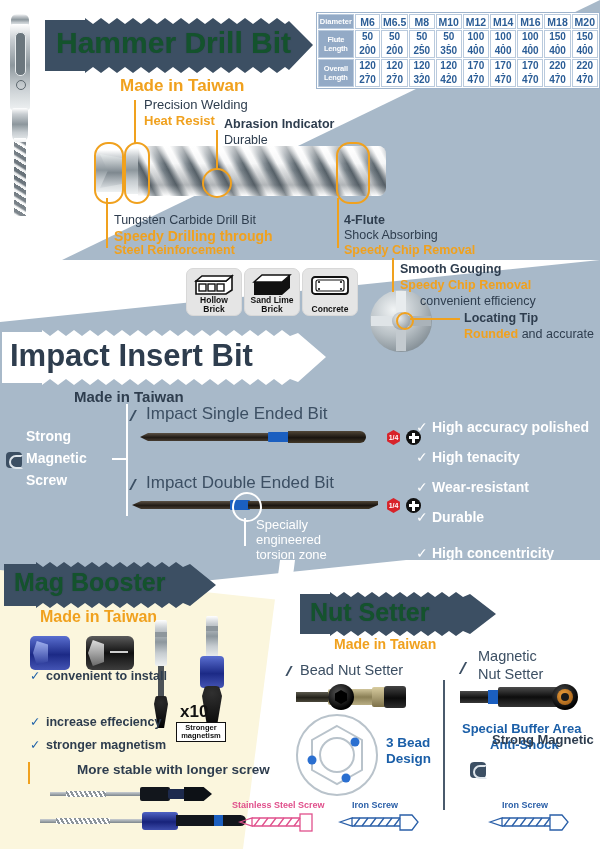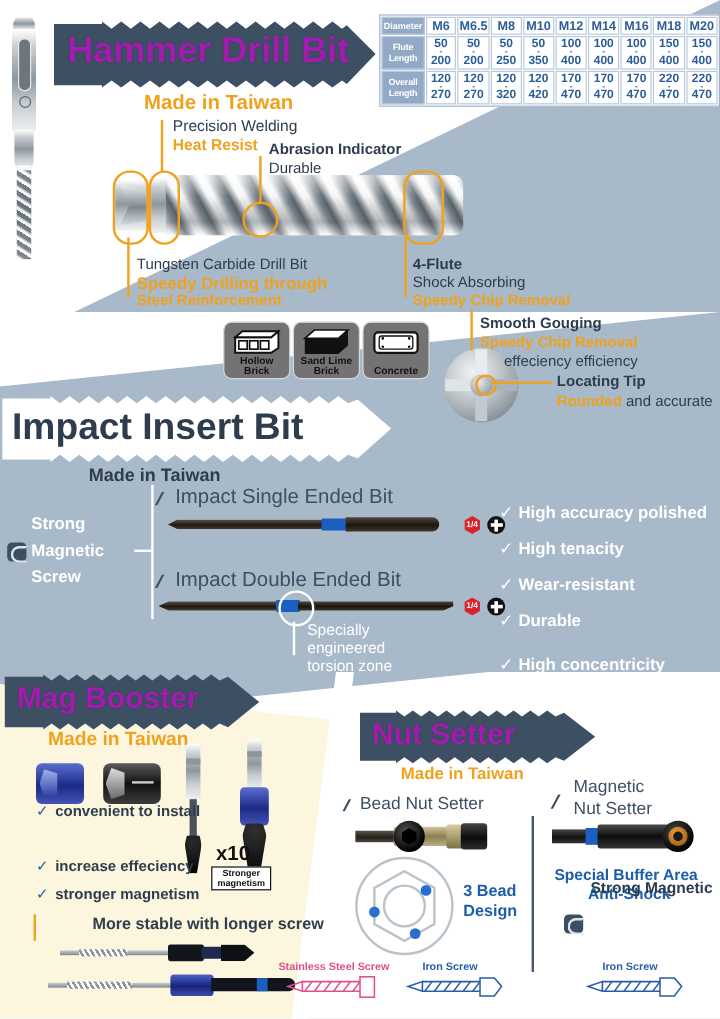--- a/index.html
+++ b/index.html
@@ -30,21 +30,21 @@
   
   .t{position:absolute;white-space:nowrap;line-height:1.15;text-align:center;}
   .orange{color:#f0a11e;}
   .navy{color:#2e3d4e;}
   .white{color:#ffffff;}
   .blue{color:#1b5fa8;}
 
   
   .screw-title{position:absolute;}
   .screw-title svg{display:block;overflow:visible;}
-  .screw-label{position:absolute;font-weight:bold;color:#a21caf;
+  .screw-label{position:absolute;font-weight:bold;color:#14532d;
     letter-spacing:0px;white-space:nowrap;
     text-shadow:0 0 1px #2e3d4e;}
   .made{position:absolute;font-weight:bold;color:#f0a11e;white-space:nowrap;}
 
   
   #spec-table{position:absolute;left:316px;top:12px;
     border-collapse:separate;border-spacing:1px;
     background:#ffffff;border:1px solid #9fb4cc;}
   #spec-table td{
     font-size:9px;text-align:center;vertical-align:middle;
@@ -70,21 +70,21 @@
 
   
   .vline{position:absolute;background:#f0a11e;width:2px;}
   .hline{position:absolute;background:#f0a11e;height:2px;}
   .ring{position:absolute;border:2px solid #f0a11e;border-radius:50%;}
   .rring{position:absolute;border:2px solid #f0a11e;border-radius:14px;}
   .wring{position:absolute;border:2px solid #ffffff;border-radius:50%;}
   .wline{position:absolute;background:#ffffff;width:2px;}
 
   
-  .mat{position:absolute;width:54px;height:46px;background:#737373;
+  .mat{position:absolute;width:54px;height:46px;background:#e5e5e5;
     border:1px solid #d8d8d8;border-radius:7px;}
   .mat .mlabel{position:absolute;left:0;right:0;bottom:2px;text-align:center;
     font-size:8.5px;font-weight:bold;color:#111;line-height:1.0;}
 
   
   .metal{background:linear-gradient(180deg,#ffffff 0%,#c9ced2 18%,#8d979d 48%,#c6ccd0 72%,#eef1f2 100%);}
 
   
   .chk{position:absolute;font-weight:bold;white-space:nowrap;}
   .chk .mark{display:inline-block;width:16px;font-weight:normal;}
@@ -344,21 +344,21 @@
     <div style="position:absolute;left:26px;top:35px;width:10px;height:26px;background:#c3cacf;"></div>
     <div style="position:absolute;left:1px;top:26px;width:26px;height:10px;background:#dfe4e7;"></div>
     <div style="position:absolute;left:35px;top:26px;width:26px;height:10px;background:#aab3b9;"></div>
     <div style="position:absolute;left:22px;top:22px;width:18px;height:18px;border-radius:50%;
       background:radial-gradient(circle at 40% 35%,#e8ecee,#7d878e);"></div>
   </div>
 
   <div class="vline" style="left:392px;top:258px;height:34px;"></div>
   <div class="t navy" style="left:400px;top:262px;font-size:12.5px;font-weight:bold;">Smooth Gouging</div>
   <div class="t orange" style="left:400px;top:278px;font-size:12.5px;font-weight:bold;">Speedy Chip Removal</div>
-  <div class="t navy" style="left:420px;top:294px;font-size:12.5px;">effeciency efficiency</div>
+  <div class="t navy" style="left:420px;top:294px;font-size:12.5px;">convenient efficiency</div>
 
   <div class="ring" style="left:396px;top:312px;width:14px;height:14px;"></div>
   <div class="hline" style="left:410px;top:318px;width:50px;"></div>
   <div class="t navy" style="left:464px;top:311px;font-size:12.5px;font-weight:bold;">Locating Tip</div>
   <div class="t" style="left:464px;top:327px;font-size:12.5px;">
     <span class="orange" style="font-weight:bold;">Rounded</span><span class="navy"> and accurate</span>
   </div>
 
   <div class="screw-title" style="left:2px;top:330px;">
     <svg width="330" height="62" viewBox="0 0 330 62">

